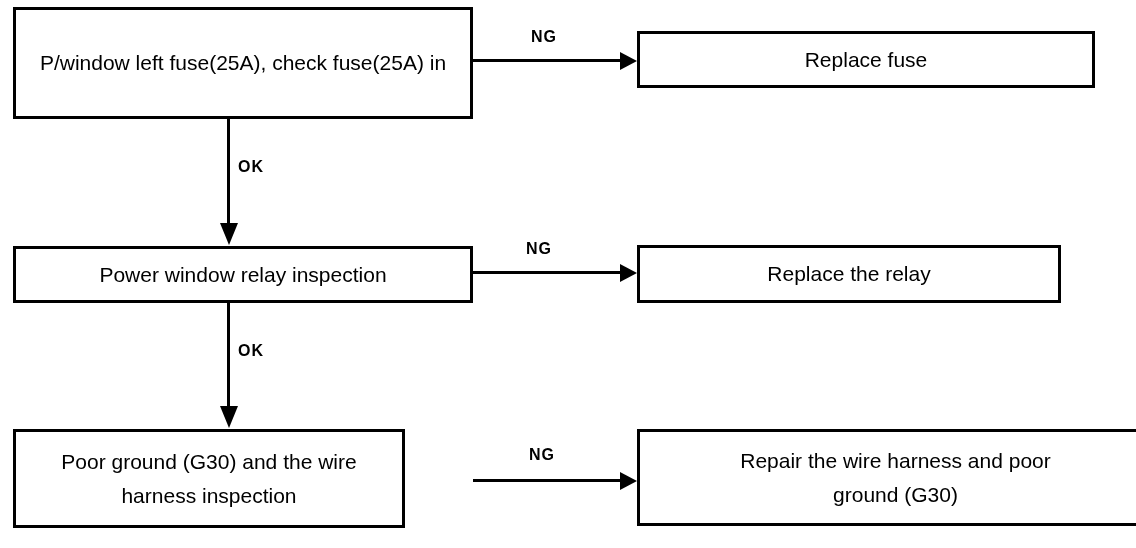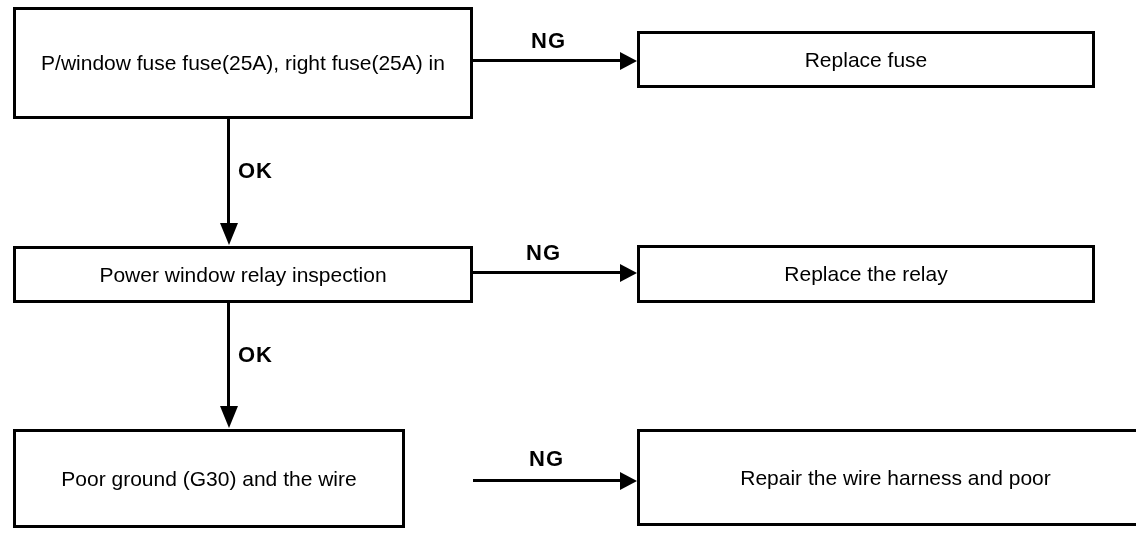--- a/index.html
+++ b/index.html
@@ -25,21 +25,21 @@
     font-size:21px;
     line-height:34px;
     color:#000;
   }
   
   #b1{left:13px;top:7px;width:460px;height:112px;}
   #b2{left:13px;top:246px;width:460px;height:57px;}
   #b3{left:13px;top:429px;width:392px;height:99px;}
   
   #a1{left:637px;top:31px;width:458px;height:57px;}
-  #a2{left:637px;top:245px;width:458px;height:58px;}
+  #a2{left:637px;top:245px;width:424px;height:58px;}
   #a3{left:637px;top:429px;width:517px;height:97px;}
 
   
   .hline{position:absolute;height:3px;background:#000;}
   #h1{left:473px;top:59px;width:148px;}
   #h2{left:473px;top:271px;width:148px;}
   #h3{left:473px;top:479px;width:148px;}
   
   .arrow-right{
     position:absolute;width:0;height:0;
@@ -62,39 +62,39 @@
     border-right:9px solid transparent;
     border-top:22px solid #000;
   }
   #ad1{left:220px;top:223px;}
   #ad2{left:220px;top:406px;}
 
   
   .lbl{
     position:absolute;
     font-weight:bold;
-    font-size:22px;
+    font-size:16px;
     letter-spacing:1px;
     color:#000;
     text-align:right;
   }
   #ng1{left:531px;top:28px;}
   #ng2{left:526px;top:240px;}
   #ng3{left:529px;top:446px;}
   #ok1{left:238px;top:158px;}
   #ok2{left:238px;top:342px;}
 </style>
 </head>
 <body>
 
 <div class="canvas">
 
   <div class="box" id="b1">
     <div class="box-text">
-      <div>P/window fuse fuse(25A), right fuse(25A) in</div>
+      <div>P/window left fuse(25A), check fuse(25A) in</div>
     </div>
   </div>
 
   <div class="box" id="b2">
     <div class="box-text">
       <div>Power window relay inspection</div>
     </div>
   </div>
 
   <div class="box" id="a1">
@@ -105,26 +105,28 @@
 
   <div class="box" id="a2">
     <div class="box-text">
       <div>Replace the relay</div>
     </div>
   </div>
 
   <div class="box" id="b3">
     <div class="box-text">
       <div>Poor ground (G30) and the wire</div>
+      <div>harness inspection</div>
     </div>
   </div>
 
   <div class="box" id="a3">
     <div class="box-text">
       <div>Repair the wire harness and poor</div>
+      <div>ground (G30)</div>
     </div>
   </div>
 
   <div class="hline" id="h1"></div>
   <div class="arrow-right" id="ah1"></div>
   <span class="lbl" id="ng1">NG</span>
 
   <div class="vline" id="v1"></div>
   <div class="arrow-down" id="ad1"></div>
   <span class="lbl" id="ok1">OK</span>

